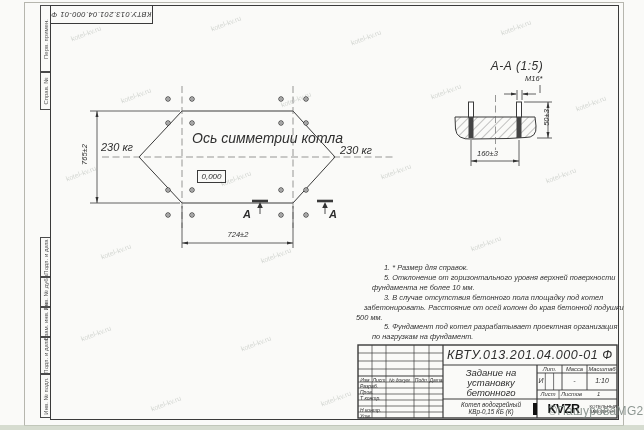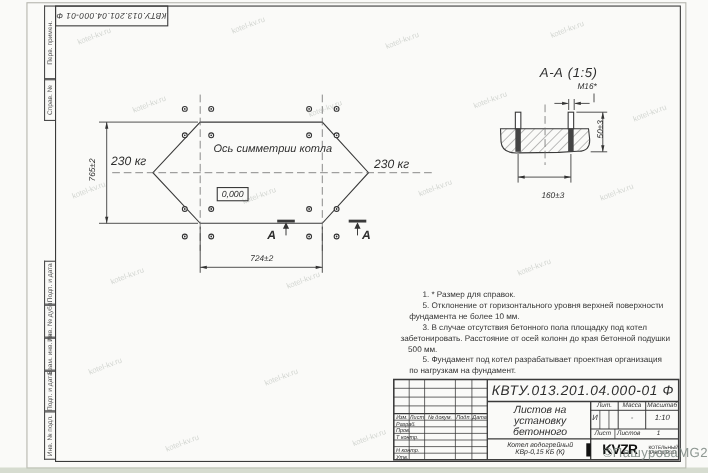--- a/index.html
+++ b/index.html
@@ -15,37 +15,37 @@
         font-size:6px;color:#555;white-space:nowrap;}
   
   #stamp-box{left:50px;top:5px;width:103px;height:19px;border:1px solid #3a3a3a;box-sizing:border-box;
         display:flex;align-items:center;justify-content:center;}
   #stamp-box span{transform:rotate(180deg);font-size:7.5px;font-style:italic;letter-spacing:.4px;color:#333;}
   
   .wm{position:absolute;font-size:7px;color:rgba(150,158,150,.38);transform:rotate(-21deg);white-space:nowrap;}
   #copyright{left:548px;top:404px;font-size:12px;color:rgba(122,134,128,.85);letter-spacing:.3px;}
   
   .dtxt{position:absolute;font-style:italic;color:#2e2e2e;white-space:nowrap;}
-  #axis-label{left:192px;top:130px;width:112px;font-size:10px;text-align:center;}
+  #axis-label{left:192px;top:130px;width:112px;font-size:14px;text-align:center;}
   #load-left{left:101px;top:141px;font-size:11px;}
   #load-right{left:340px;top:144px;font-size:11px;}
   #level-box{left:197px;top:170px;width:29px;height:13px;border:1px solid #3a3a3a;box-sizing:border-box;
         display:flex;align-items:center;justify-content:center;}
   #level-box span{font-size:8px;font-style:italic;}
   #dim-765{left:64px;top:150px;font-size:7.5px;transform:rotate(-90deg);transform-origin:center;width:40px;text-align:center;}
   #dim-724{left:217px;top:230px;width:42px;font-size:7.5px;text-align:center;}
   .sec-letter{font-size:11px;font-weight:bold;}
   #sec-a1{left:243px;top:208px;}
   #sec-a2{left:329px;top:208px;}
   #section-title{left:477px;top:59px;width:80px;font-size:12px;text-align:center;letter-spacing:.5px;}
   #dim-m16{left:525px;top:74px;font-size:7.5px;}
-  #dim-160{left:477px;top:149px;width:36px;font-size:7.5px;text-align:right;margin-top:24px;}
+  #dim-160{left:477px;top:149px;width:36px;font-size:7.5px;text-align:left;}
   #dim-50{left:531px;top:113px;font-size:7.5px;transform:rotate(-90deg);width:30px;text-align:center;}
   
-  .note-line{position:absolute;font-size:7.4px;white-space:nowrap;color:#333;}
+  .note-line{position:absolute;font-size:7.4px;font-style:italic;white-space:nowrap;color:#333;}
   .tb-txt{position:absolute;font-style:italic;color:#2e2e2e;white-space:nowrap;}
   #tb-designation{left:443px;top:346px;width:174px;height:18px;display:flex;align-items:center;justify-content:center;
         font-size:12.5px;letter-spacing:.6px;}
   .tb-name-line{left:445px;width:92px;text-align:center;font-size:9.5px;}
   .tb-prod-line{left:445px;width:92px;text-align:center;font-size:6.3px;}
   .tb-small{font-size:5.8px;}
   .tb-tiny{font-size:5px;}
   #logo-cell{left:537px;top:399px;width:80px;height:19px;display:flex;align-items:center;gap:10px;padding-left:3px;box-sizing:border-box;justify-content:flex-end;}
   #logo-mark{width:13px;height:12px;background:
       repeating-linear-gradient(0deg,#111 0 2px,#fafaf8 2px 3.2px);border-left:4px solid #111;}
@@ -284,27 +284,27 @@
   <span class="dtxt" id="dim-m16">М16*</span>
   <span class="dtxt" id="dim-160">160±3</span>
   <span class="dtxt" id="dim-50">50±3</span>
 
   <div>
     <span class="note-line" style="left:384px;top:263px">1. * Размер для справок.</span>
     <span class="note-line" style="left:384px;top:273px">5. Отклонение от горизонтального уровня верхней поверхности</span>
     <span class="note-line" style="left:372px;top:283px">фундамента не более 10 мм.</span>
     <span class="note-line" style="left:384px;top:293px">3. В случае отсутствия бетонного пола площадку под котел</span>
     <span class="note-line" style="left:364px;top:303px">забетонировать. Расстояние от осей колонн до края бетонной подушки</span>
-    <span class="note-line" style="left:371px;top:313px">500 мм.</span>
+    <span class="note-line" style="left:356px;top:313px">500 мм.</span>
     <span class="note-line" style="left:384px;top:322px">5. Фундамент под котел разрабатывает проектная организация</span>
     <span class="note-line" style="left:372px;top:332px">по нагрузкам на фундамент.</span>
   </div>
 
   <div class="tb-txt" id="tb-designation">КВТУ.013.201.04.000-01 Ф</div>
-  <span class="tb-txt tb-name-line" style="top:367px">Листов на</span>
+  <span class="tb-txt tb-name-line" style="top:367px">Задание на</span>
   <span class="tb-txt tb-name-line" style="top:377px">установку</span>
   <span class="tb-txt tb-name-line" style="top:387px">бетонного</span>
   <span class="tb-txt tb-prod-line" style="top:401px">Котел водогрейный</span>
   <span class="tb-txt tb-prod-line" style="top:408px">КВр-0,15  КБ  (К)</span>
 
   <span class="tb-txt tb-tiny" style="left:359px;top:377px;width:13px;text-align:center">Изм.</span>
   <span class="tb-txt tb-tiny" style="left:372px;top:377px;width:14px;text-align:center">Лист</span>
   <span class="tb-txt tb-tiny" style="left:386px;top:377px;width:28px;text-align:center">№ докум.</span>
   <span class="tb-txt tb-tiny" style="left:414px;top:377px;width:15px;text-align:center">Подп.</span>
   <span class="tb-txt tb-tiny" style="left:429px;top:377px;width:14px;text-align:center">Дата</span>

